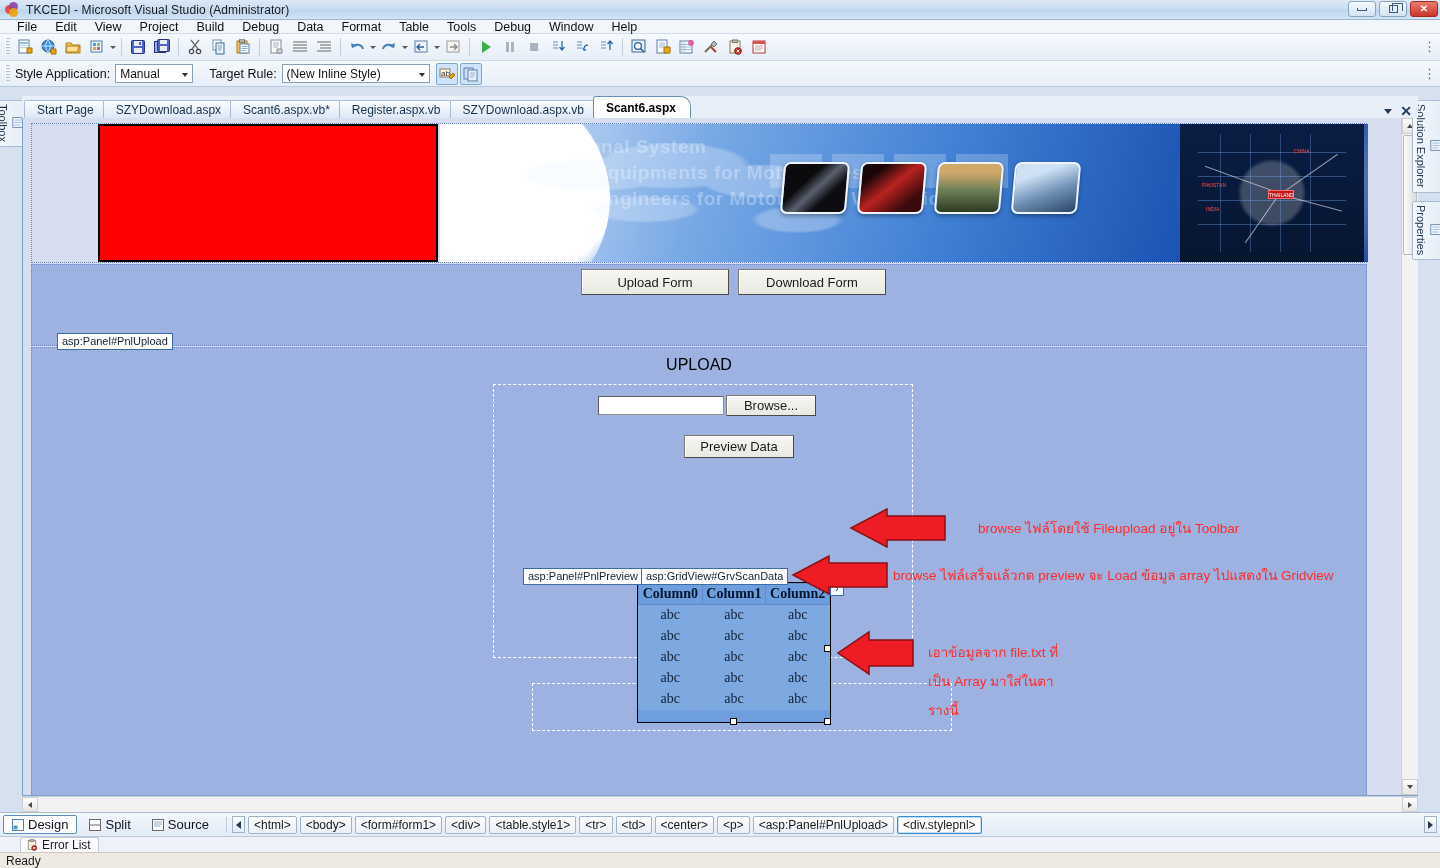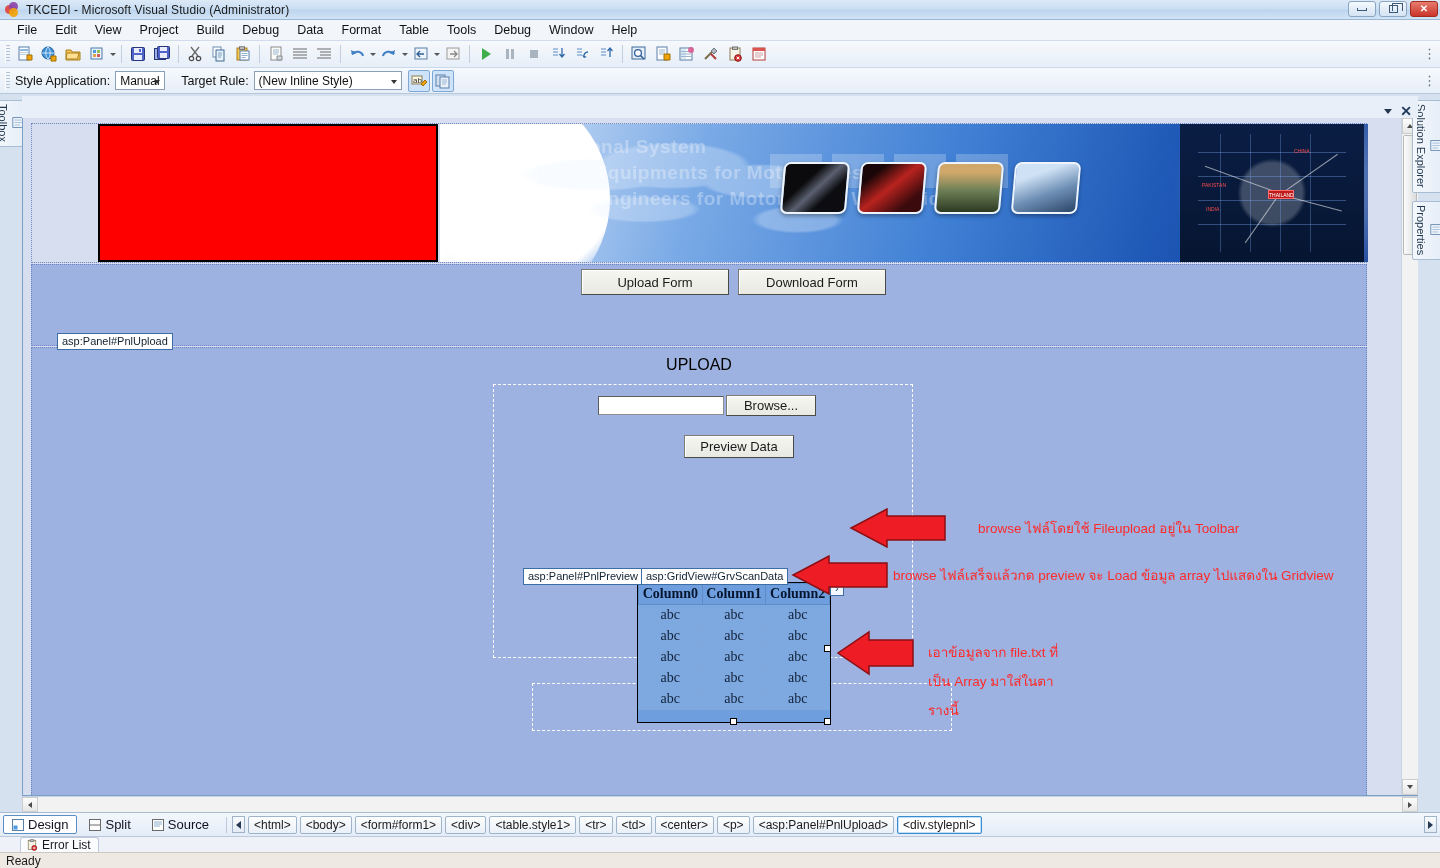--- a/index.html
+++ b/index.html
@@ -41,21 +41,21 @@
   .winbtn.close {
     background: linear-gradient(180deg,#e87c6e,#c9352a);
     border-color:#a32c22; color:#fff; font-weight:bold;
   }
   .winbtn .minglyph { width:10px; height:3px; border:1px solid #3c5a78; border-top:none; }
   .winbtn .maxglyph { width:9px; height:8px; border:1px solid #3c5a78; position:relative;}
   .winbtn .maxglyph:before{content:'';position:absolute;left:2px;top:-3px;width:9px;height:7px;border:1px solid #3c5a78;border-bottom:none;}
 
   
   .menubar {
-    height: 21px; background:#f2f6fb; border-bottom:1px solid #d2dced;
+    height: 14px; background:#f2f6fb; border-bottom:1px solid #d2dced;
     display:flex; align-items:center; padding-left:8px;
   }
   .menu-item {
     padding: 2px 9px; font-size:12.5px; color:#111; cursor:default; white-space:nowrap;
   }
 
   
   .toolbar-row {
     height: 27px; background: linear-gradient(180deg,#f6f9fc,#e6eef8);
     border-bottom:1px solid #cdd9e9; display:flex; align-items:center;
@@ -83,21 +83,21 @@
   .style-label { margin:0 5px 0 2px; white-space:nowrap; }
   .combo {
     height:19px; background:#fff; border:1px solid #8aa0b8;
     display:flex; align-items:center; position:relative; padding:0 16px 0 4px;
     font-size:12px; color:#111; white-space:nowrap;
   }
   .combo:after{
     content:''; position:absolute; right:4px; top:8px;
     border-left:3px solid transparent;border-right:3px solid transparent;border-top:4px solid #333;
   }
-  .combo.manual{ width:50px;}
+  .combo.manual{ width:78px;}
   .combo.target{ width:148px;}
 
   
   .main {
     position:absolute; top:96px; left:0; right:0; bottom:56px;
     display:flex;
     background:#cfd9ea;
   }
 
   
@@ -643,20 +643,28 @@
             <rect x="1" y="2" width="13" height="12" fill="#eef4fb" stroke="#5a7fa8"></rect>
             <path d="M3 5h9M3 8h9M3 11h7" stroke="#9bb6cf"></path>
           </svg></span>
         <span>Toolbox</span>
       </div>
     </div>
 
   <div class="editor-col">
 
     <div class="doctabs" id="doctabs-host">
+      <div id="doctabs" style="display:flex;align-items:flex-end;">
+          <div class="dtab">Start Page</div>
+          <div class="dtab">SZYDownload.aspx</div>
+          <div class="dtab">Scant6.aspx.vb*</div>
+          <div class="dtab">Register.aspx.vb</div>
+          <div class="dtab">SZYDownload.aspx.vb</div>
+          <div class="dtab active">Scant6.aspx</div>
+        </div>
       <div class="doctabs-right">
         <span class="dt-caret"></span>
         <span class="dt-close">✕</span>
       </div>
     </div>
 
     <div class="designer-wrap">
       <div class="designer">
         <div class="page-canvas">
 

